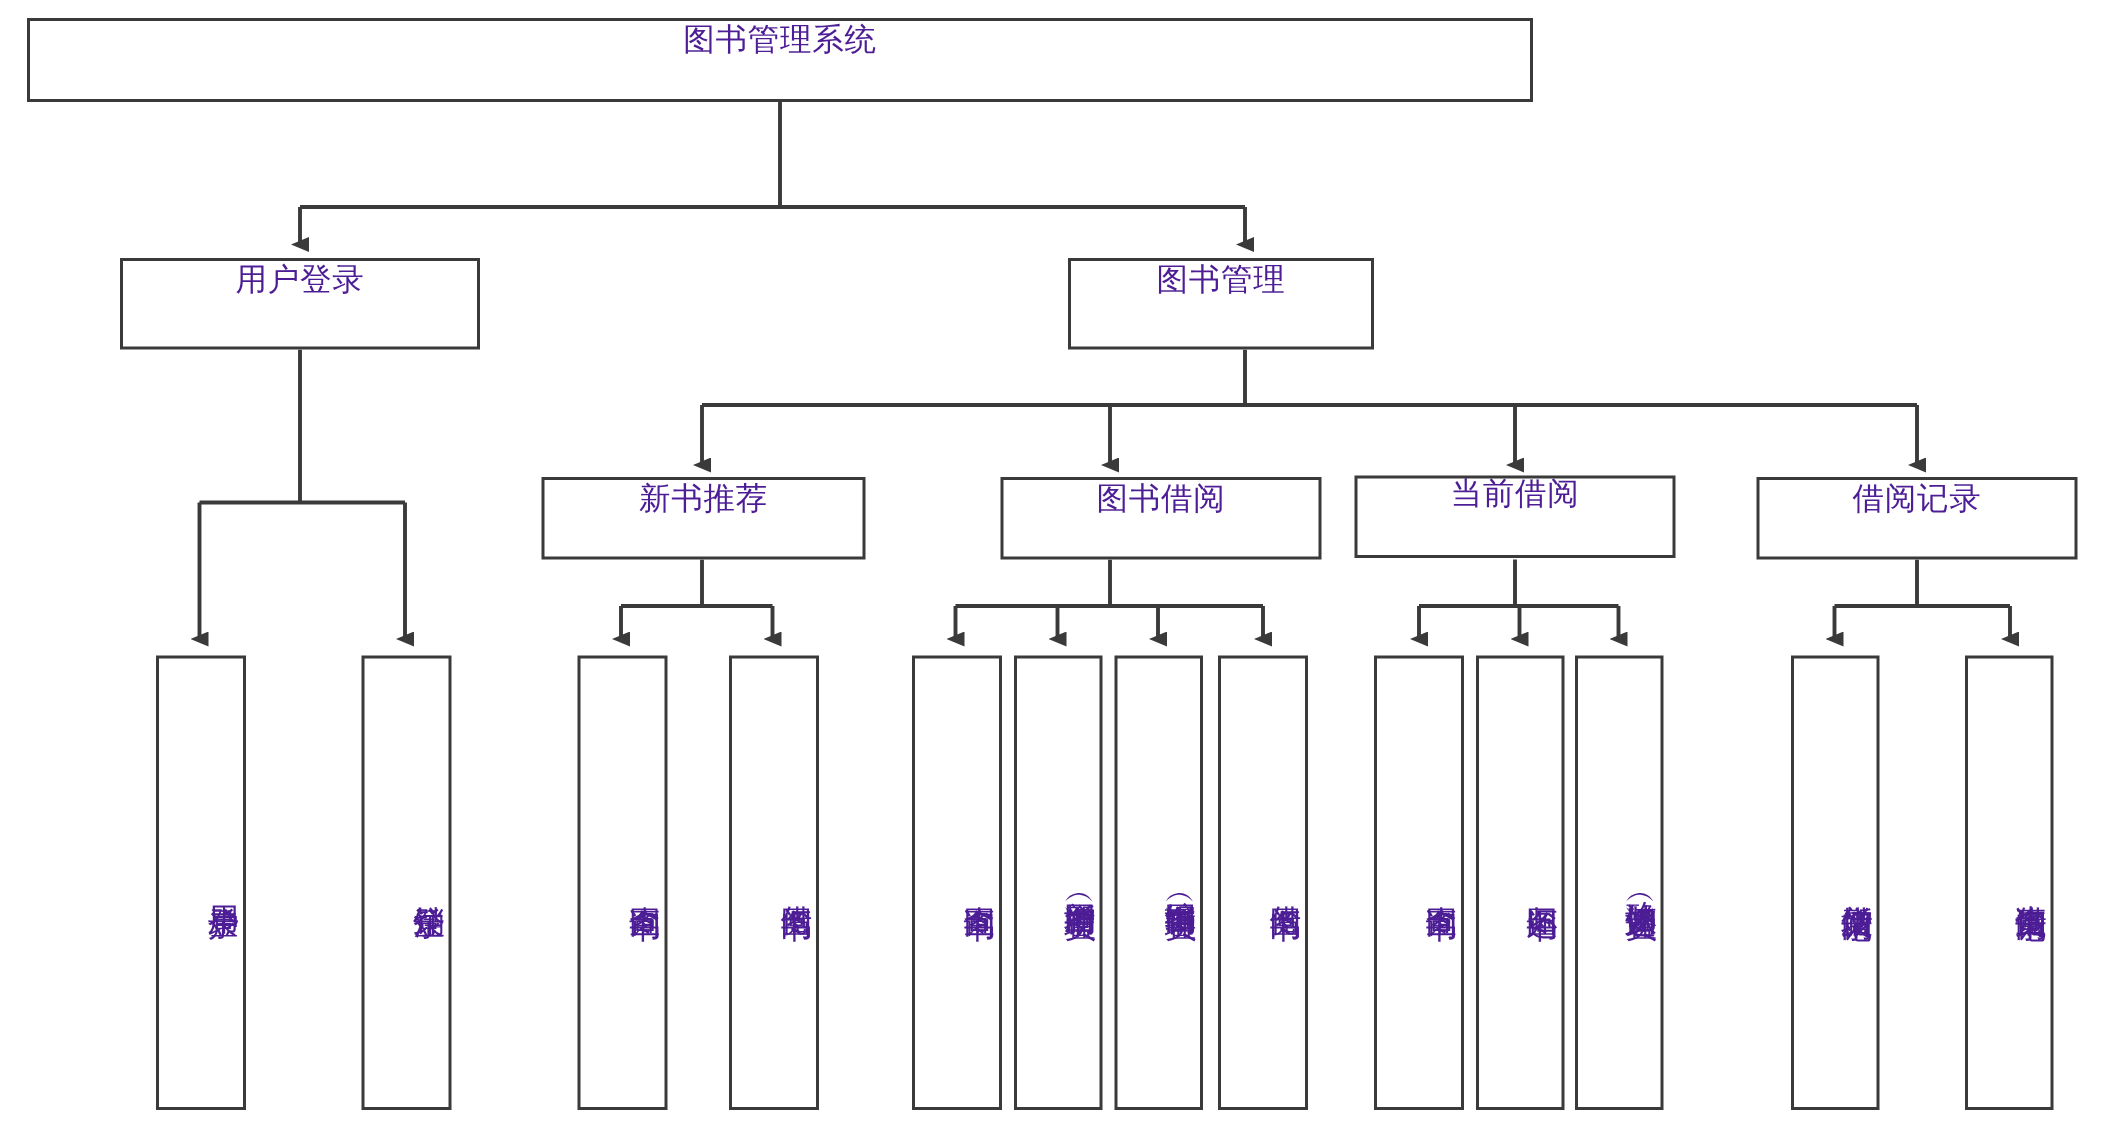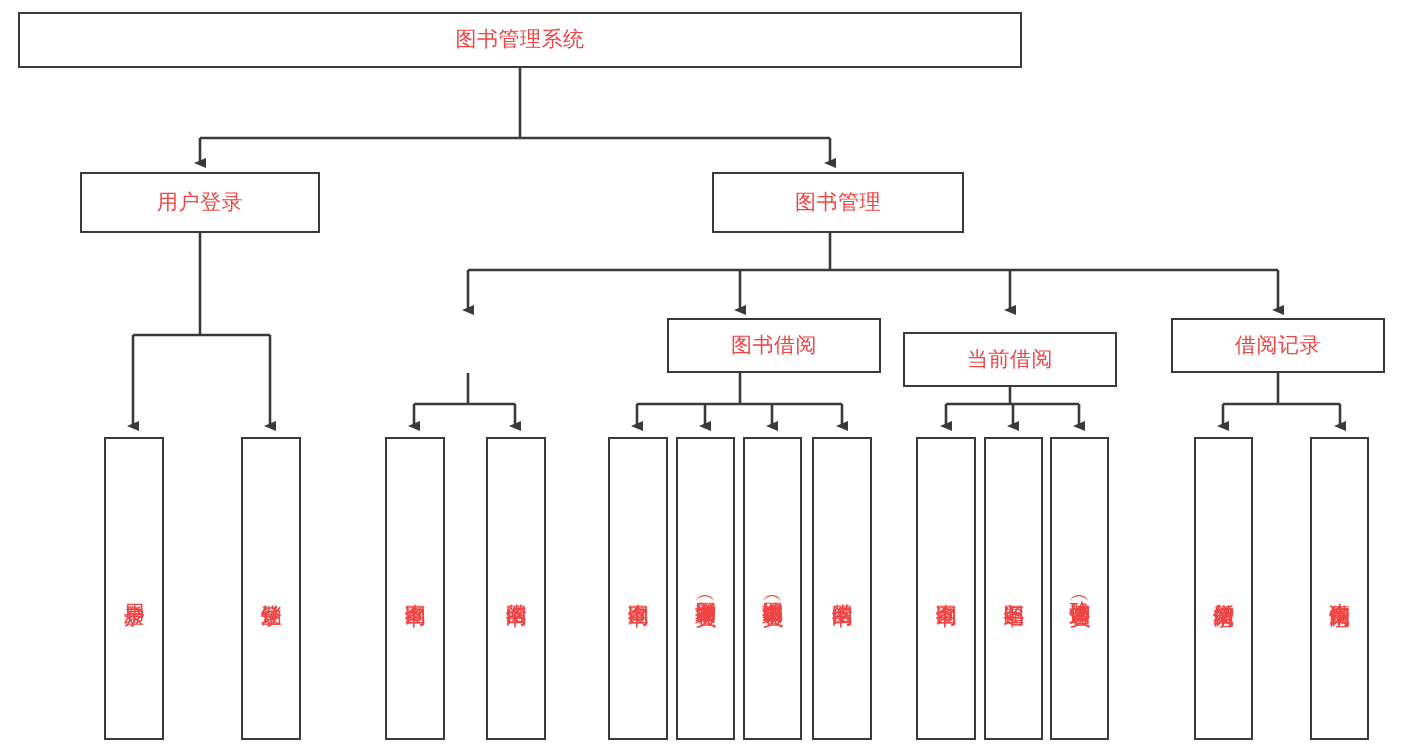--- a/index.html
+++ b/index.html
@@ -24,23 +24,23 @@
     width: 1405px;
     height: 747px;
     pointer-events: none;
   }
   .node {
     position: absolute;
     box-sizing: border-box;
     background: #ffffff;
     border: 2px solid #3a3a3a;
     display: flex;
-    align-items: center;
+    align-items: flex-start;
     justify-content: center;
-    color: #ef4444;
+    color: #4c1d95;
   }
   .node-h {
     font-size: 21px;
     letter-spacing: 0.5px;
     line-height: 1.2;
     white-space: nowrap;
   }
   .node-v {
     writing-mode: vertical-rl;
     text-orientation: upright;
@@ -122,28 +122,31 @@
     </g>
   </svg>
 
   <div class="node node-h" style="left:18px; top:12px; width:1004px; height:56px;">
     <span>图书管理系统</span>
   </div>
 
   <div class="node node-h" style="left:80px; top:172px; width:240px; height:61px;">
     <span>用户登录</span>
   </div>
-  <div class="node node-h" style="left:712px; top:172px; width:252px; height:61px;">
+  <div class="node node-h" style="left:712px; top:172px; width:204px; height:61px;">
     <span>图书管理</span>
   </div>
 
+  <div class="node node-h" style="left:361px; top:318px; width:216px; height:55px;">
+    <span>新书推荐</span>
+  </div>
   <div class="node node-h" style="left:667px; top:318px; width:214px; height:55px;">
     <span>图书借阅</span>
   </div>
-  <div class="node node-h" style="left:903px; top:332px; width:214px; height:55px;">
+  <div class="node node-h" style="left:903px; top:317px; width:214px; height:55px;font-family:Liberation Mono, monospace;">
     <span>当前借阅</span>
   </div>
   <div class="node node-h" style="left:1171px; top:318px; width:214px; height:55px;">
     <span>借阅记录</span>
   </div>
 
   <div class="node node-v" style="left:104px; top:437px; width:60px; height:303px;">
     <span class="vtext">用户登录</span>
   </div>
   <div class="node node-v" style="left:241px; top:437px; width:60px; height:303px;">

